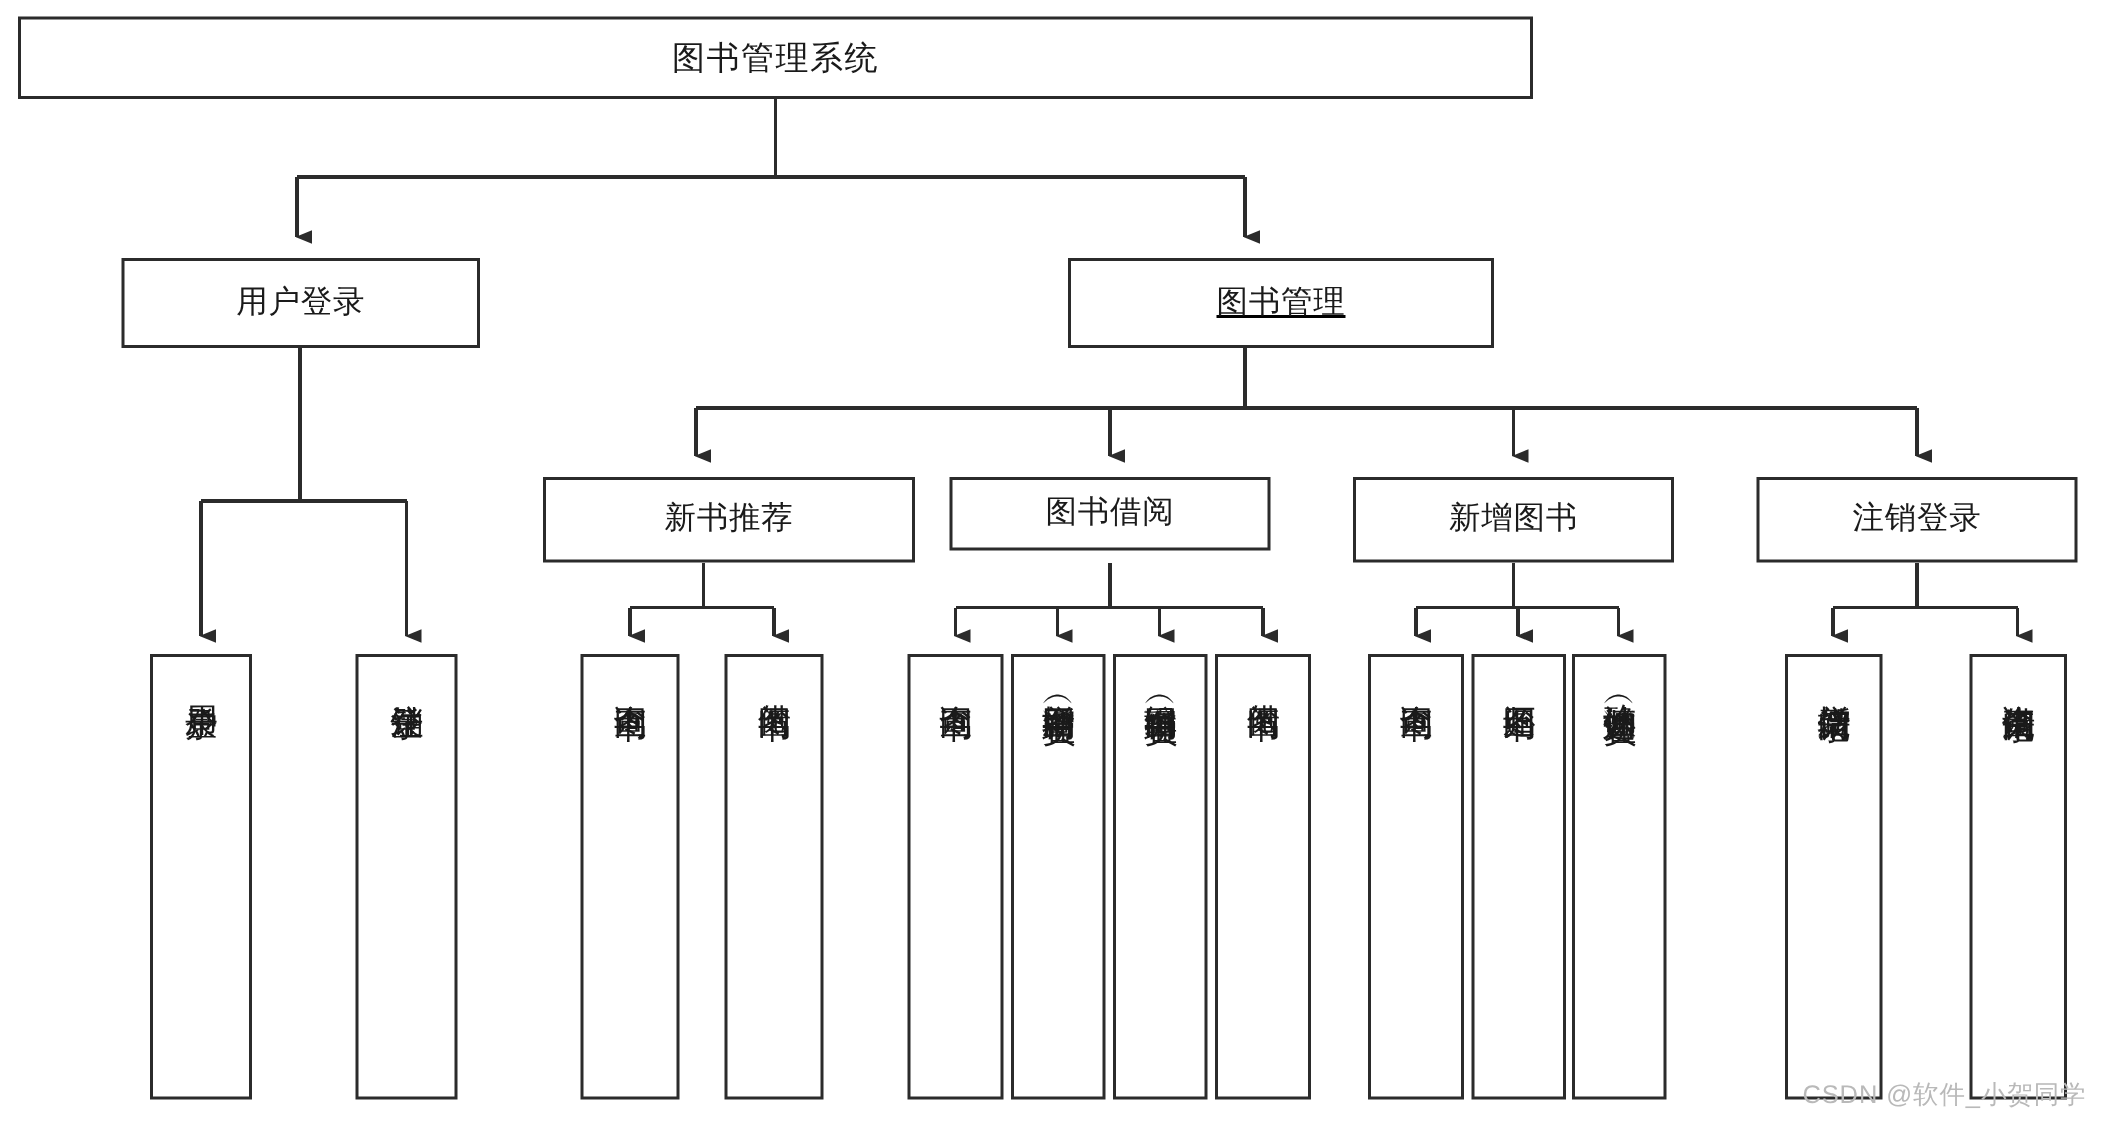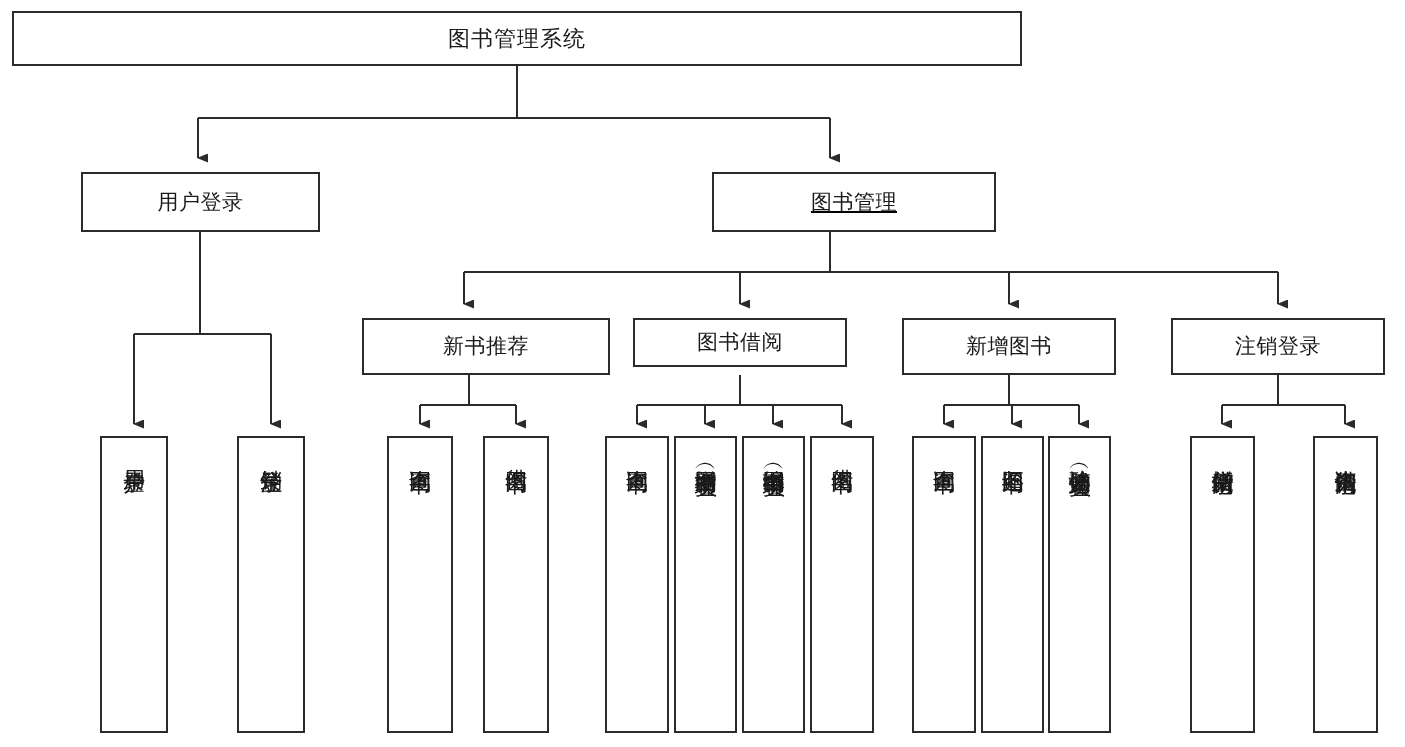--- a/index.html
+++ b/index.html
@@ -187,14 +187,15 @@
     <span class="node-label">确认归还（管理员）</span>
   </div>
 
   <div class="node-box vertical" style="left:1190px; top:436px; width:65px; height:297px;">
     <span class="node-label">新增借阅记录</span>
   </div>
   <div class="node-box vertical" style="left:1313px; top:436px; width:65px; height:297px;">
     <span class="node-label">查询借阅记录</span>
   </div>
 
+  <div id="watermark">CSDN @软件_小贺同学</div>
 
 </div>
 
 </body></html>

